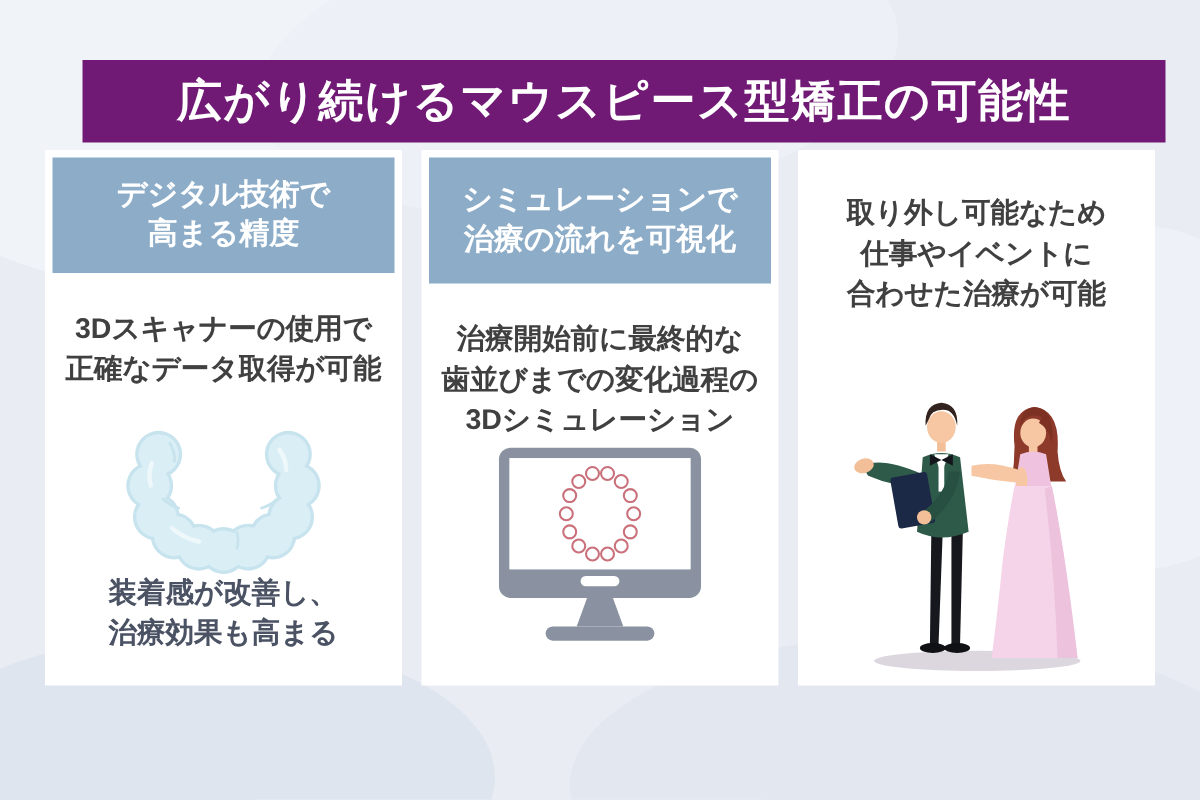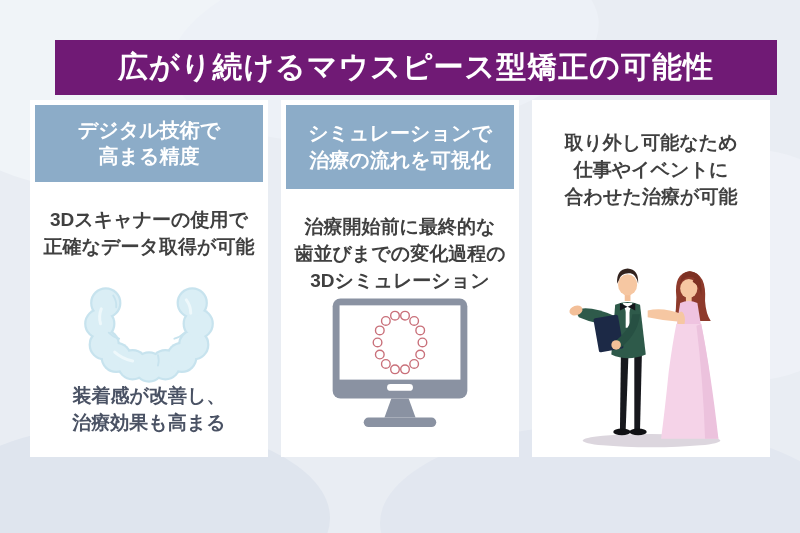--- a/index.html
+++ b/index.html
@@ -55,21 +55,20 @@
     margin-top: 25px;
     font-size: 19px; font-weight: bold;
     color: #404040;
     text-align: center;
     line-height: 1.42;
   }
   .card-footer {
     margin-top: auto; margin-bottom: 20px;
     font-size: 19px; font-weight: bold;
     color: #4a5264;
-    text-align: center;
     line-height: 1.42;
   }
   .illus-aligner { margin-top: 24px; }
   .illus-monitor { margin-top: auto; margin-bottom: 26px; }
   .illus-couple  { margin-top: auto; margin-bottom: 4px; }
 </style>
 </head>
 <body>
 
 <div class="blob blob1"></div>

